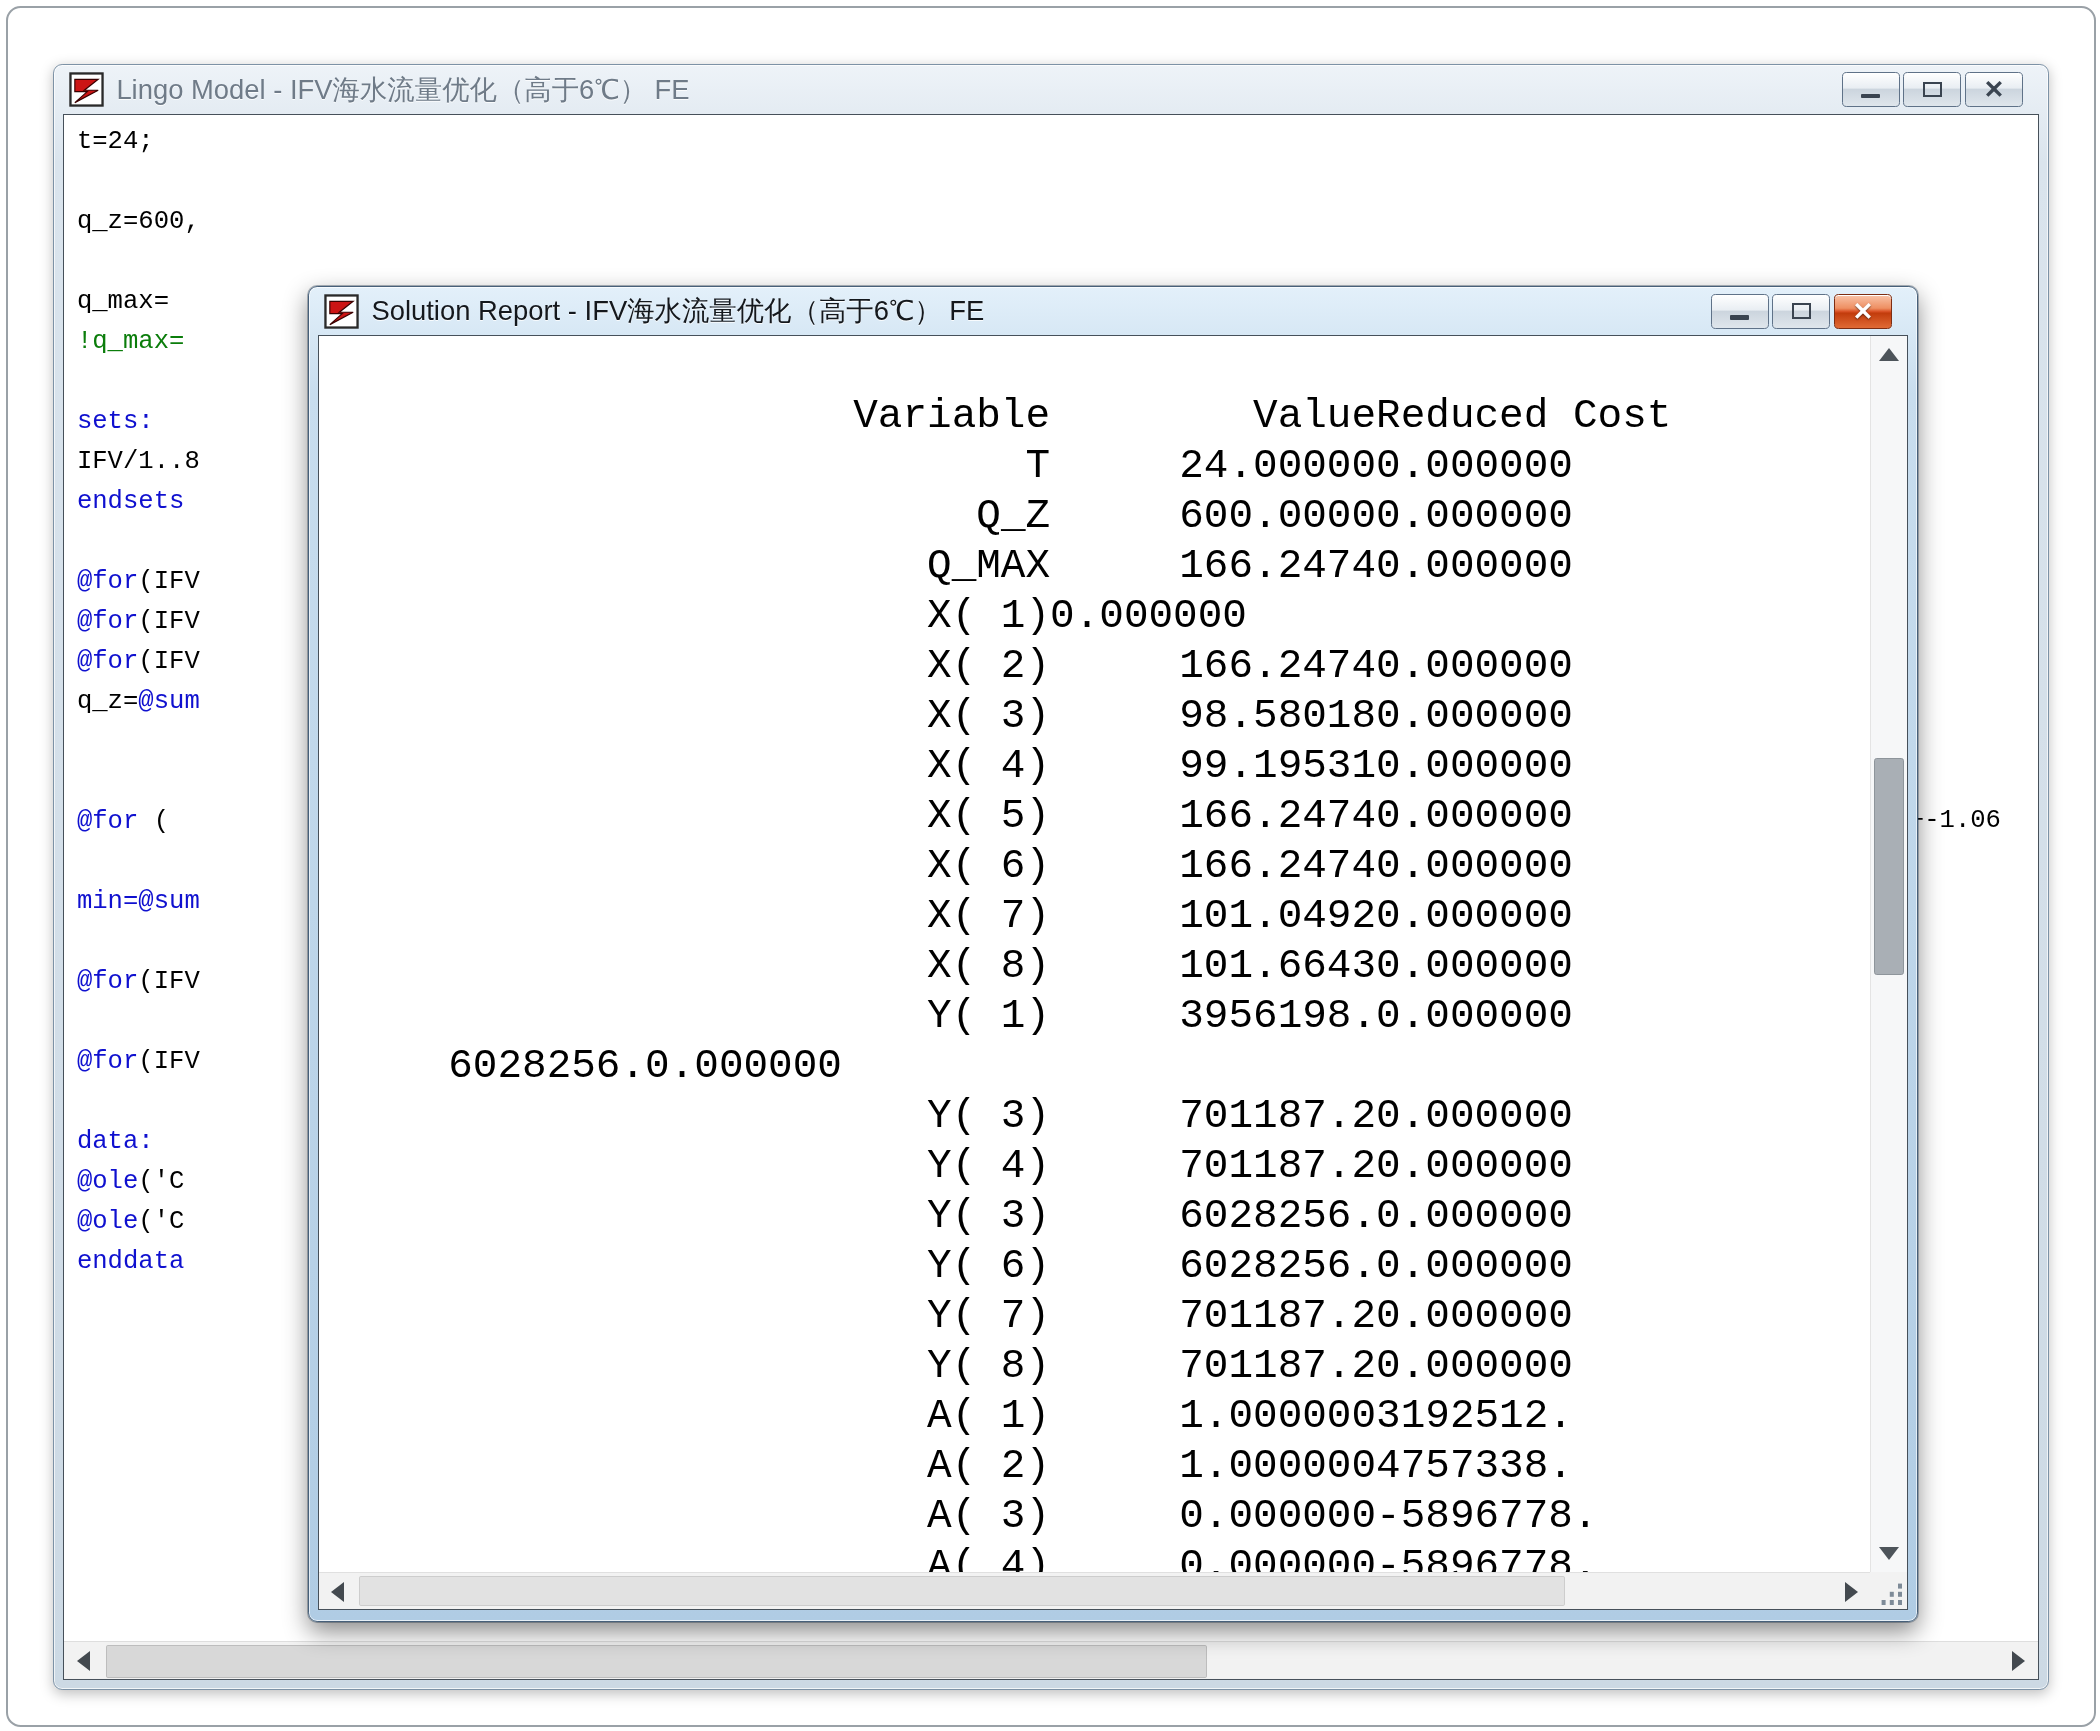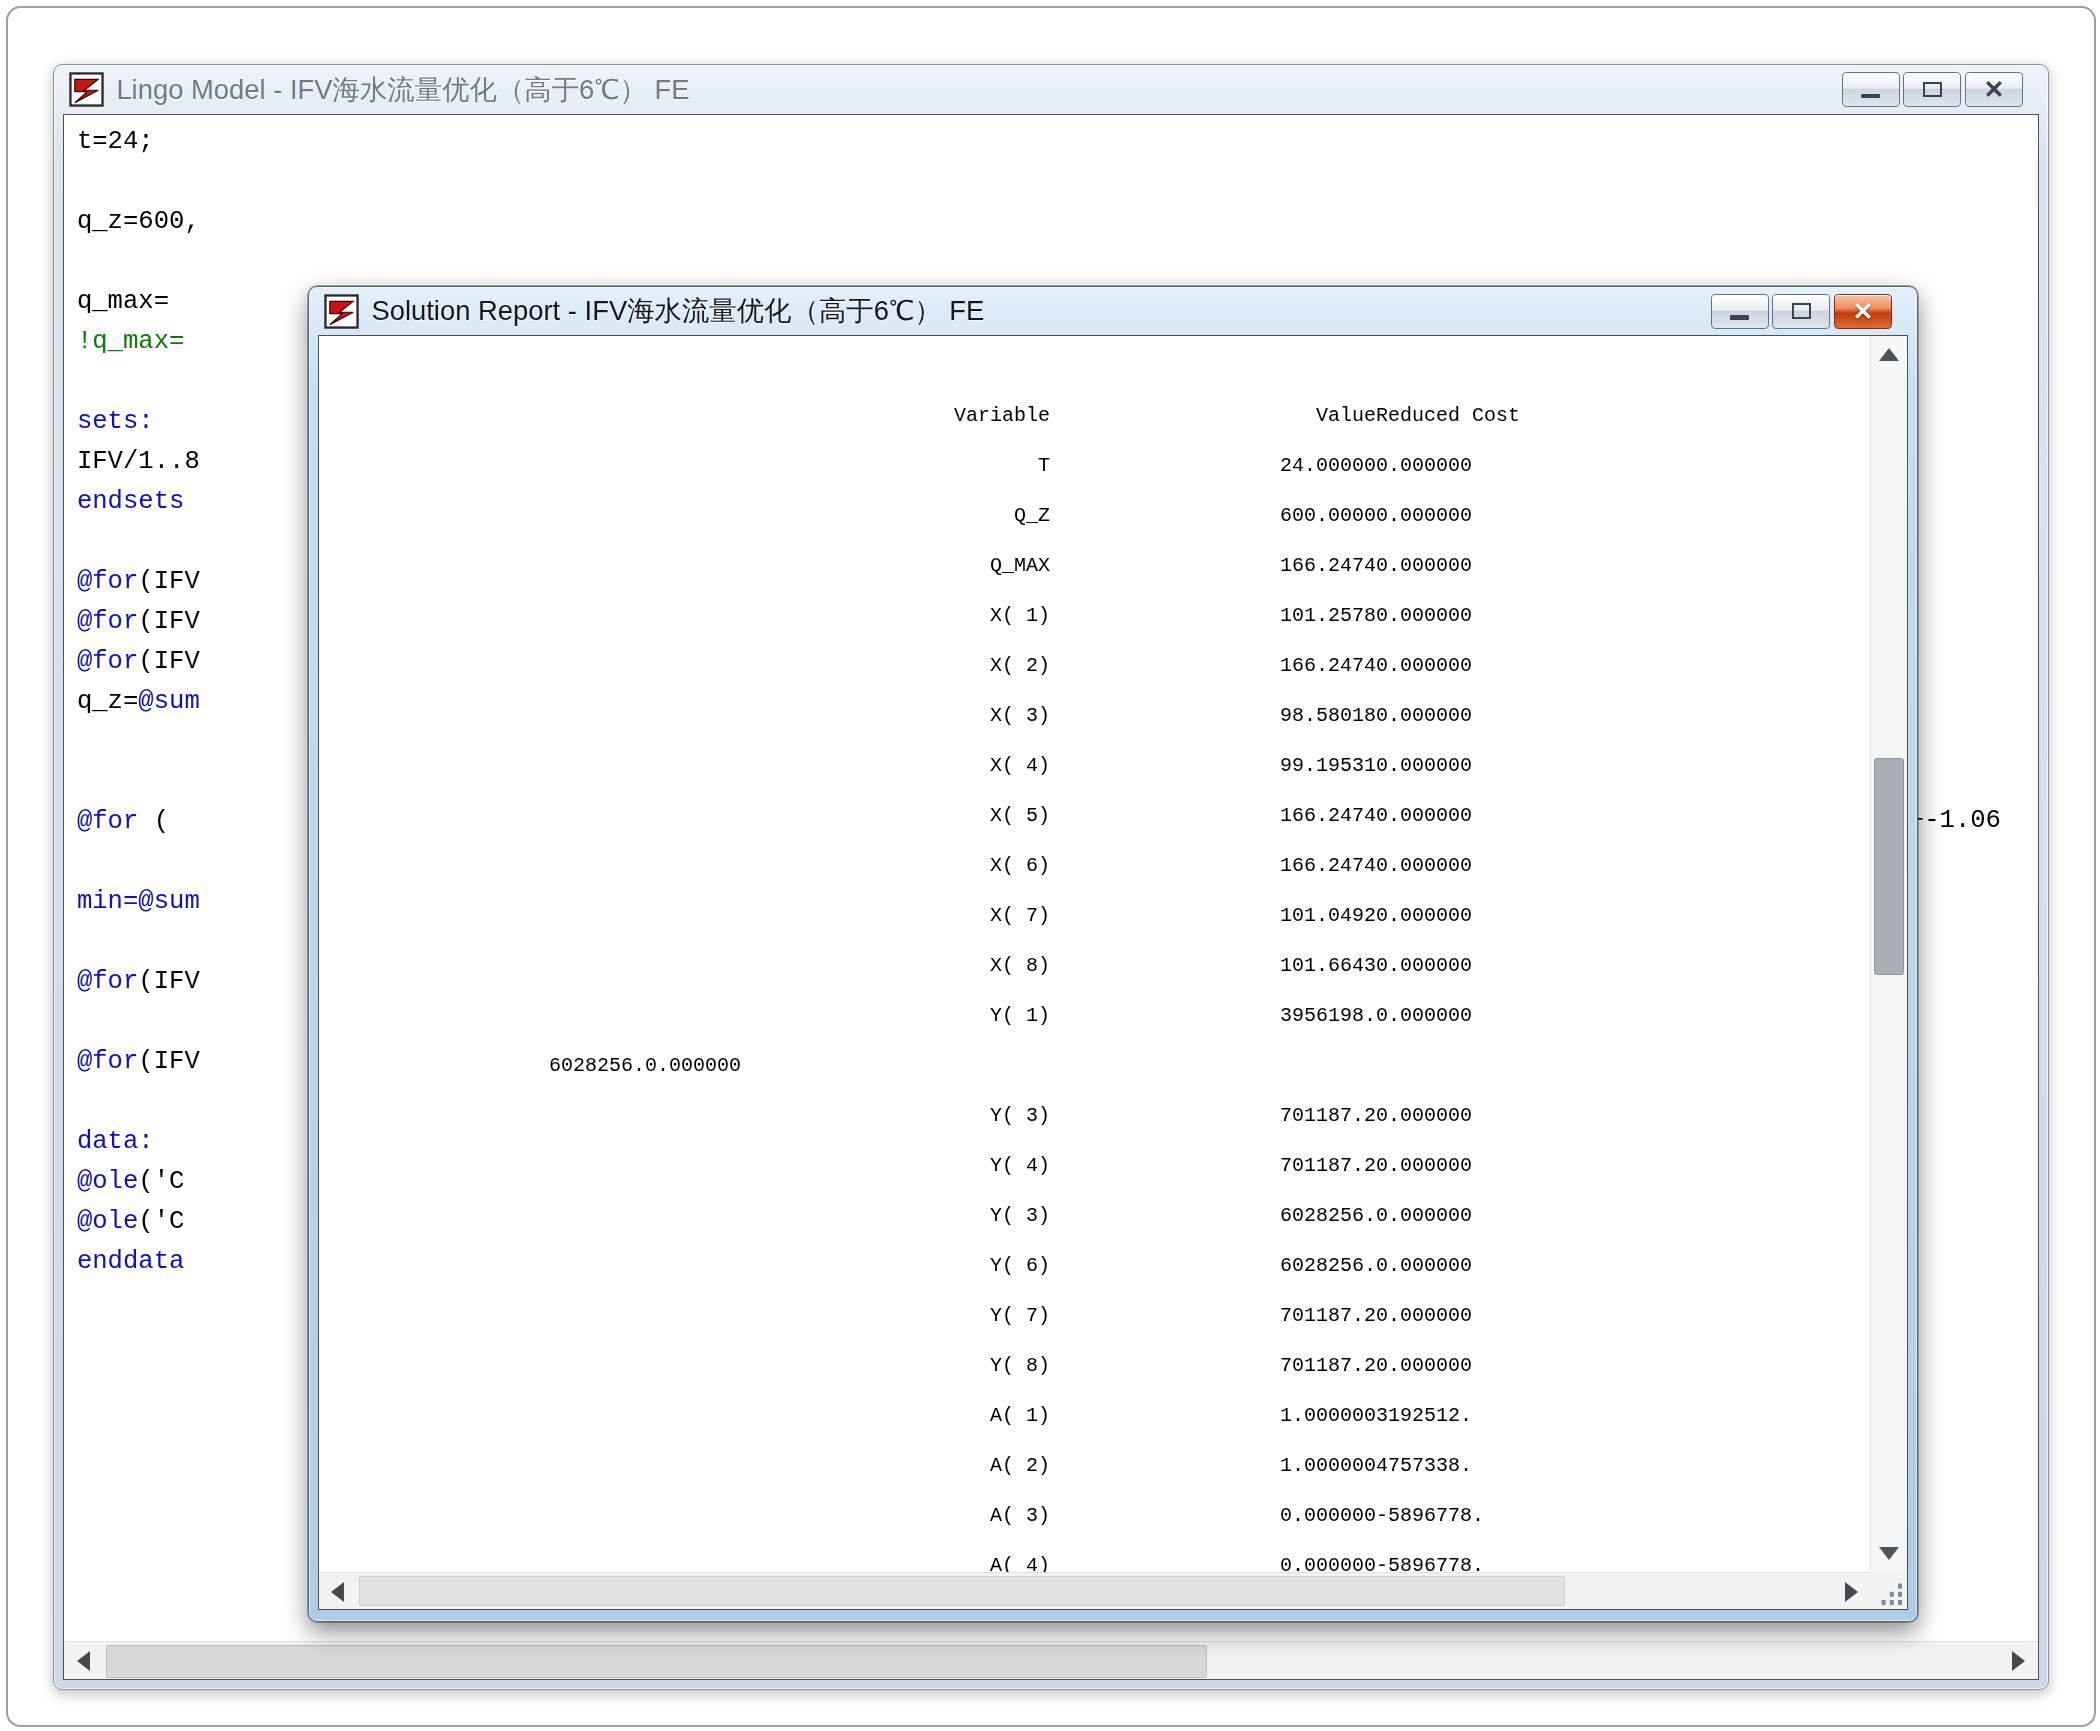--- a/index.html
+++ b/index.html
@@ -98,21 +98,21 @@
   }
   .inner-window .titlebar { height:48px; }
   .inner-window .title-text { color:#14181d; }
   .inner-client {
     position:absolute; left:9.1px; right:9.1px; top:48px; bottom:11px;
     background:#ffffff; border:1.8px solid #46505a; overflow:hidden;
   }
   .report-view {
     position:absolute; left:0; top:0; right:37px; bottom:37px; overflow:hidden;
     font-family:"Liberation Mono","DejaVu Sans Mono",monospace;
-    font-size:20px; line-height:50px; color:#000000;
+    font-size:41px; line-height:50px; color:#000000;
   }
   .report-rows { padding-top:55px; }
   .report-row { display:flex; white-space:pre; height:50px; }
   .report-row .c1 { width:731px; text-align:right; }
   .report-row .c2 { width:326px; text-align:right; }
   .report-row .c3 { width:397px; text-align:left; }
 
   .vscroll {
     position:absolute; right:0; top:0; bottom:37px; width:37px;
     background:#f6f7f8; border-left:0.9px solid #e4e4e4;
@@ -199,21 +199,21 @@
         </div>
       </div>
 
       <div class="inner-client">
         <div class="report-view">
           <div class="report-rows">
               <div class="report-row"><span class="c1">Variable</span><span class="c2">Value</span><span class="c3">Reduced Cost</span></div>
               <div class="report-row"><span class="c1">T</span><span class="c2">24.00000</span><span class="c3">0.000000</span></div>
               <div class="report-row"><span class="c1">Q_Z</span><span class="c2">600.0000</span><span class="c3">0.000000</span></div>
               <div class="report-row"><span class="c1">Q_MAX</span><span class="c2">166.2474</span><span class="c3">0.000000</span></div>
-              <div class="report-row"><span class="c1">X( 1)</span><span class="c2">101.2578</span><span class="c3">0.000000</span></div>
+              <div class="report-row"><span class="c1">X( 1)</span><span class="c3">0.000000</span></div>
               <div class="report-row"><span class="c1">X( 2)</span><span class="c2">166.2474</span><span class="c3">0.000000</span></div>
               <div class="report-row"><span class="c1">X( 3)</span><span class="c2">98.58018</span><span class="c3">0.000000</span></div>
               <div class="report-row"><span class="c1">X( 4)</span><span class="c2">99.19531</span><span class="c3">0.000000</span></div>
               <div class="report-row"><span class="c1">X( 5)</span><span class="c2">166.2474</span><span class="c3">0.000000</span></div>
               <div class="report-row"><span class="c1">X( 6)</span><span class="c2">166.2474</span><span class="c3">0.000000</span></div>
               <div class="report-row"><span class="c1">X( 7)</span><span class="c2">101.0492</span><span class="c3">0.000000</span></div>
               <div class="report-row"><span class="c1">X( 8)</span><span class="c2">101.6643</span><span class="c3">0.000000</span></div>
               <div class="report-row"><span class="c1">Y( 1)</span><span class="c2">3956198.</span><span class="c3">0.000000</span></div>
               <div class="report-row"><span class="c2">6028256.</span><span class="c3">0.000000</span></div>
               <div class="report-row"><span class="c1">Y( 3)</span><span class="c2">701187.2</span><span class="c3">0.000000</span></div>

